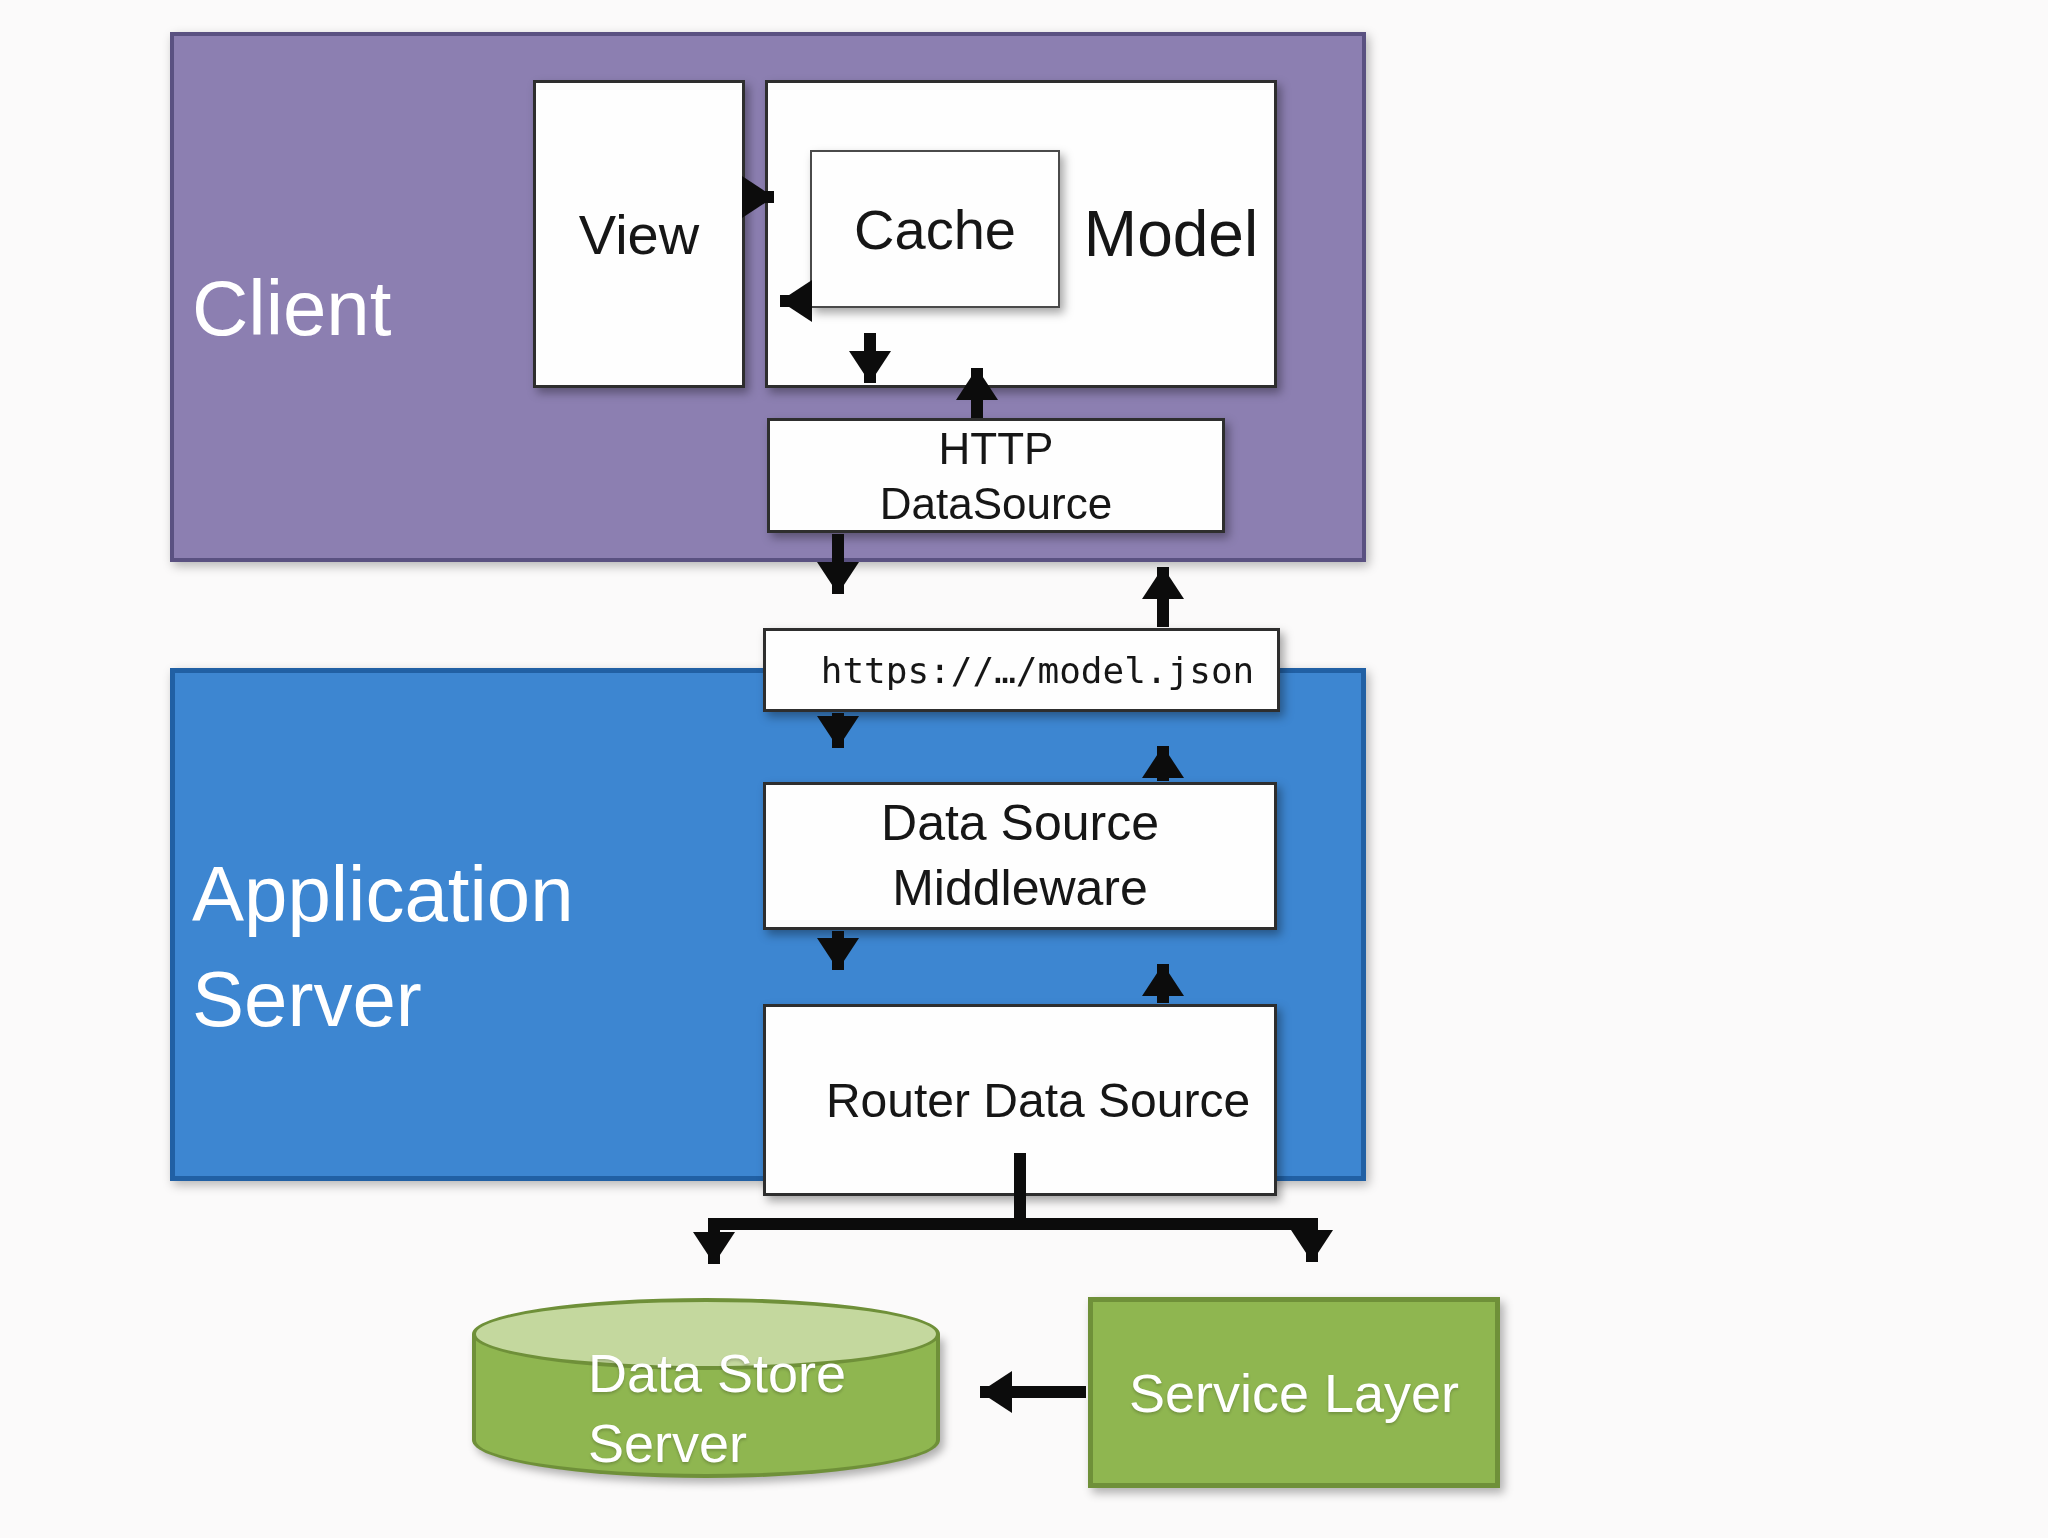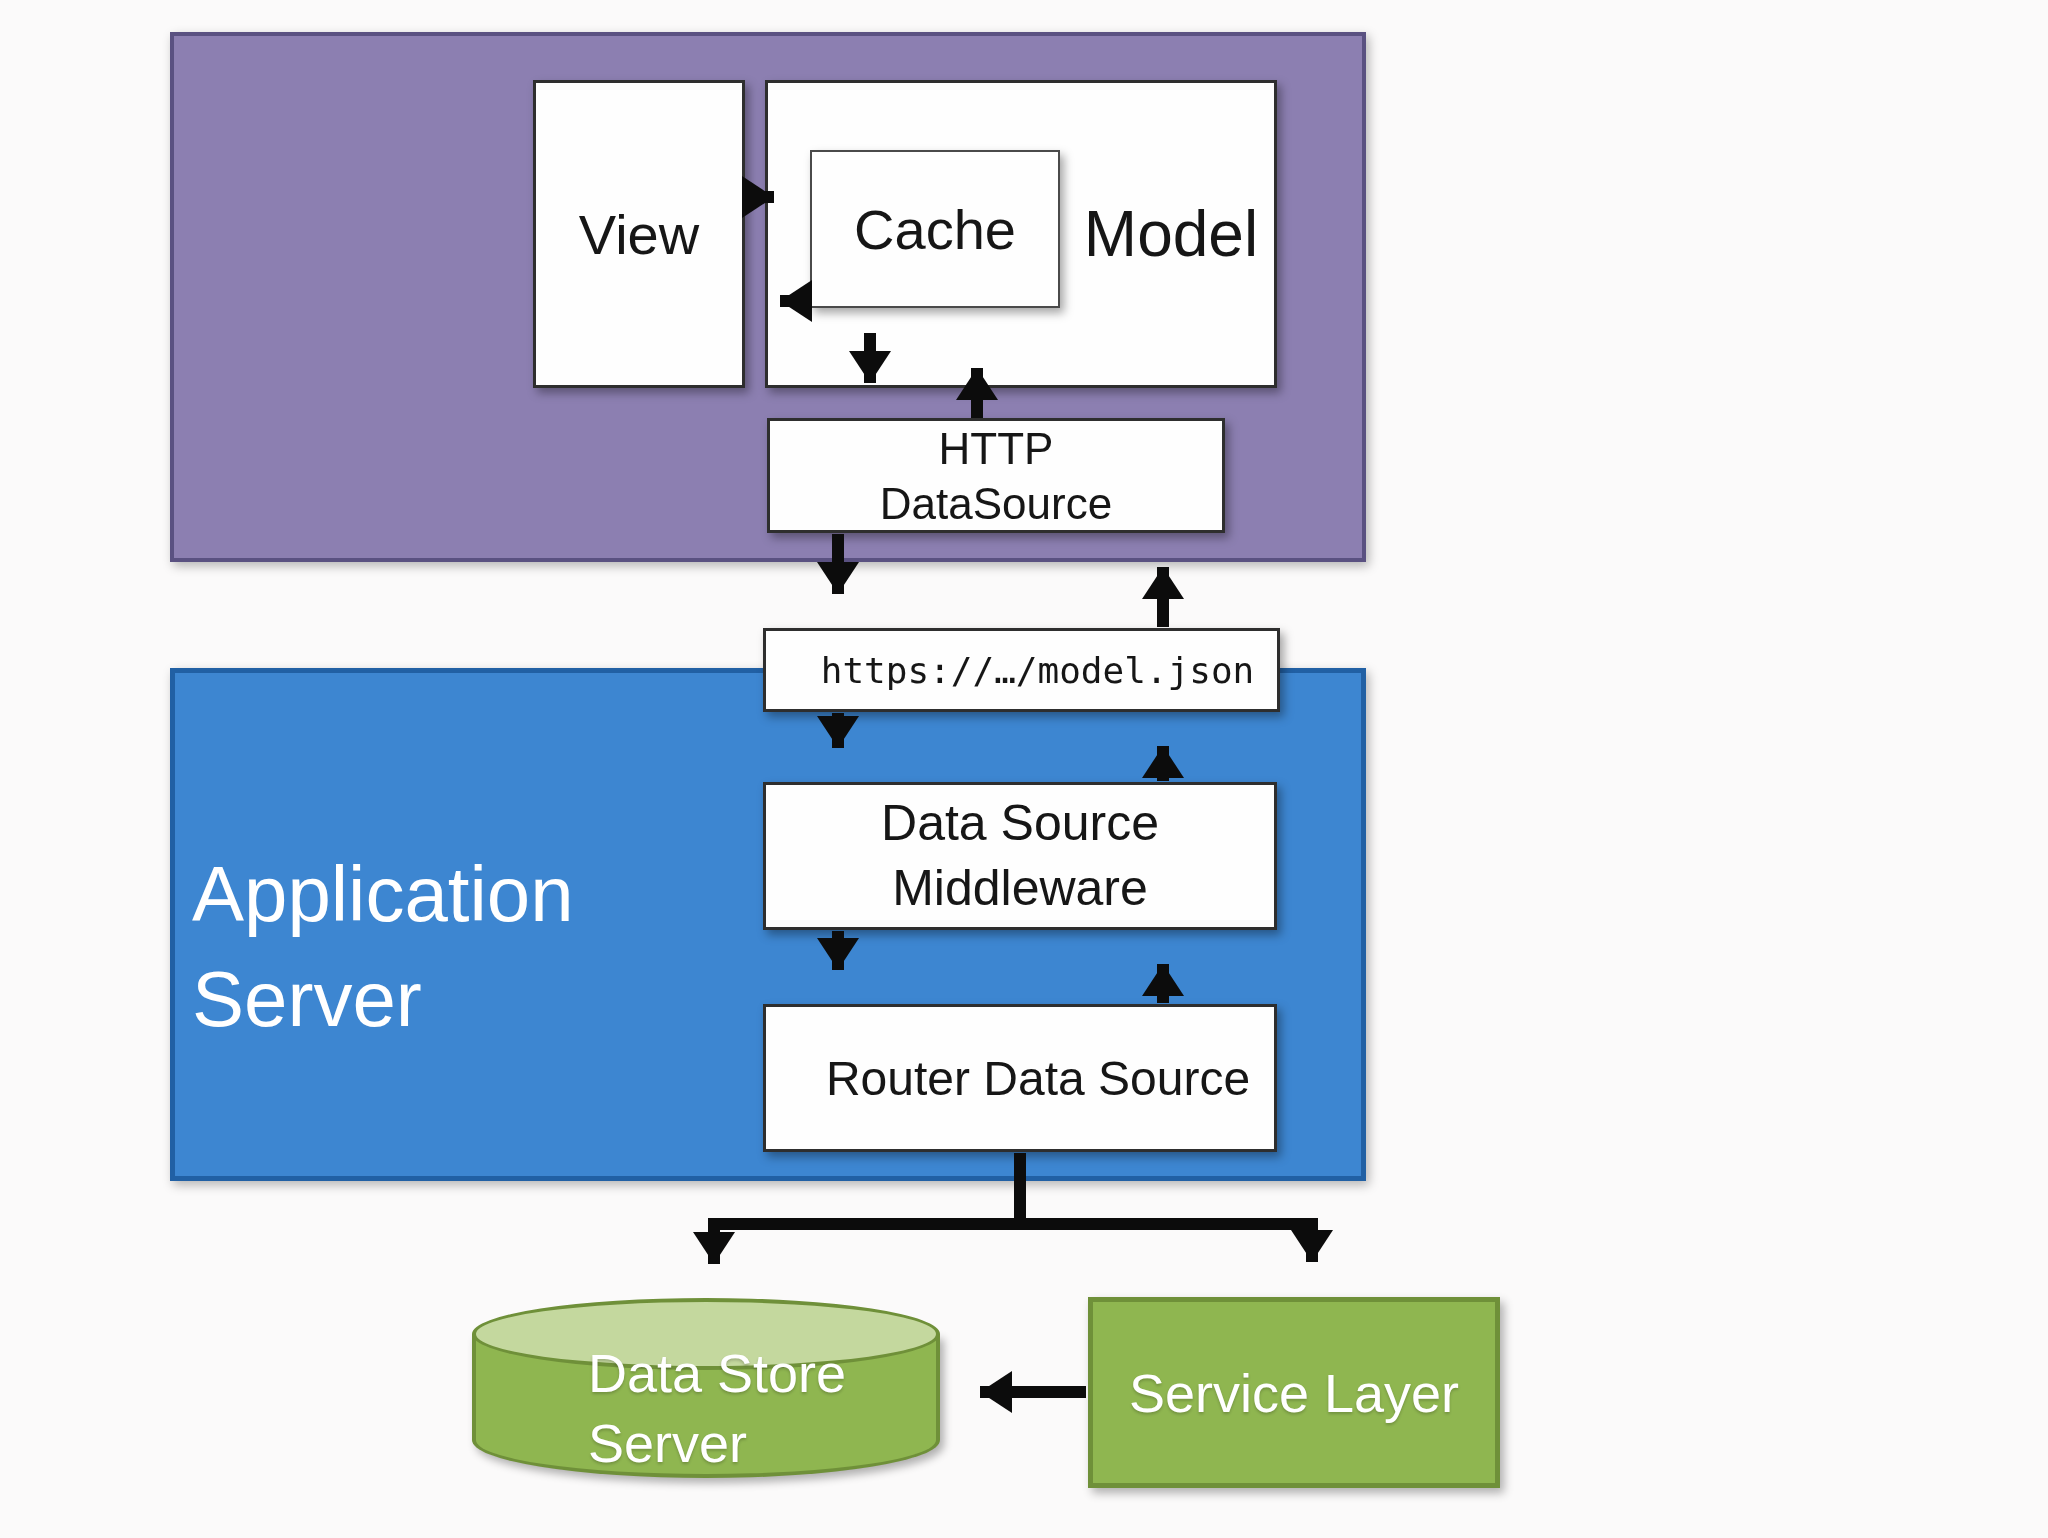--- a/index.html
+++ b/index.html
@@ -37,21 +37,21 @@
     text-align:center;white-space:pre-line;
   }
   .node-view   {left:533px;top:80px;width:212px;height:308px;font-size:56px;}
   .node-model  {left:765px;top:80px;width:512px;height:308px;}
   .model-label {left:1065px;top:80px;width:212px;height:308px;display:flex;align-items:center;justify-content:center;font-size:64px;}
   .node-cache  {left:810px;top:150px;width:250px;height:158px;font-size:56px;border-width:2px;border-color:#4a4a4a;}
   .node-http   {left:767px;top:418px;width:458px;height:115px;font-size:44px;line-height:1.25;}
   .node-url    {left:763px;top:628px;width:517px;height:84px;
                 font-family:"DejaVu Sans Mono",monospace;font-size:36px;padding-left:32px;}
   .node-mw     {left:763px;top:782px;width:514px;height:148px;font-size:50px;line-height:1.3;}
-  .node-router {left:763px;top:1004px;width:514px;height:148px;font-size:48px;padding-left:36px;}
+  .node-router {left:763px;top:1004px;width:514px;height:192px;font-size:48px;padding-left:36px;}
 
   
   .service-layer{
     left:1088px;top:1297px;width:412px;height:191px;
     background:#8fb650;border:5px solid #6f9039;
     box-shadow:4px 5px 9px rgba(0,0,0,0.3);
     display:flex;align-items:center;justify-content:center;
     color:#ffffff;font-size:54px;text-shadow:0 2px 3px rgba(0,0,0,0.2);
   }
   .cylinder{left:472px;top:1298px;width:468px;height:180px;}
@@ -77,20 +77,21 @@
   .arrows{position:absolute;left:0;top:0;width:2048px;height:1538px;pointer-events:none;z-index:50;}
   .arrows path{stroke:#0c0c0c;stroke-width:12;fill:none;}
   .arrows .head{fill:#0c0c0c;stroke:none;}
 </style>
 </head>
 <body>
 
 <div class="canvas">
 
   <div class="abs group-client"></div>
+  <div class="abs big-label lbl-client">Client</div>
 
   <div class="abs group-server"></div>
   <div class="abs big-label lbl-appserver">Application
 Server</div>
 
   <div class="abs node node-view">View</div>
   <div class="abs node node-model"></div>
   <div class="abs model-label">Model</div>
   <div class="abs node node-cache">Cache</div>
   <div class="abs node node-http">HTTP

